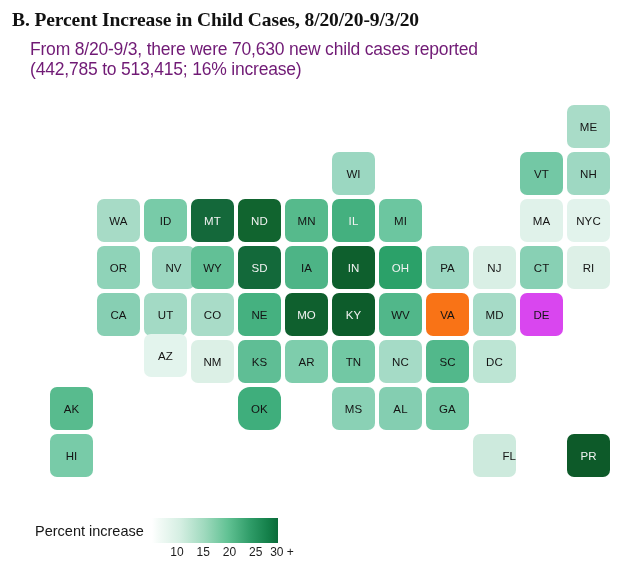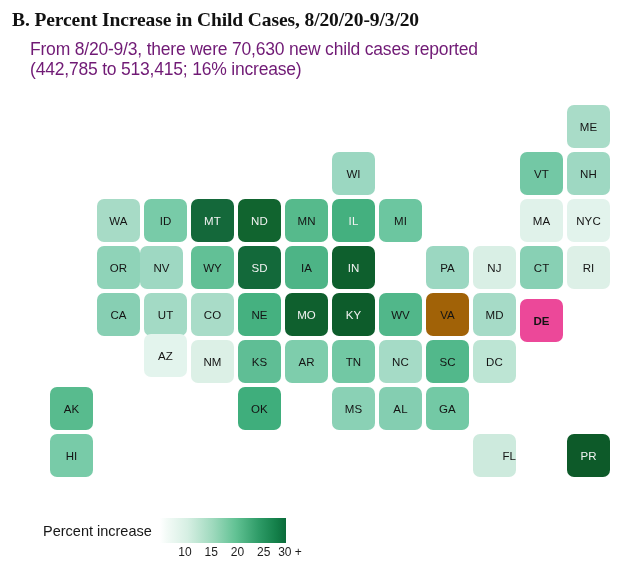--- a/index.html
+++ b/index.html
@@ -71,21 +71,21 @@
     color: #141414;
     letter-spacing: 0.1px;
   }
   .state-tile.dark-label {
     color: #f2f2f2;
   }
 
   
   #legend {
     position: absolute;
-    left: 16px;
+    left: 8px;
     top: 505px;
     width: 582px;
     height: 60px;
   }
   #legend-label {
     position: absolute;
     left: 27px;
     top: 18px;
     font-size: 14.5px;
     color: #171717;
@@ -161,35 +161,38 @@
       </div>
       <div class="state-tile" style="left: 520px; top: 107px; background: rgb(224, 242, 234);">
         <span>MA</span>
       </div>
       <div class="state-tile" style="left: 567px; top: 107px; background: rgb(226, 243, 236);">
         <span>NYC</span>
       </div>
       <div class="state-tile" style="left: 97px; top: 154px; background: rgb(143, 211, 184);">
         <span>OR</span>
       </div>
-      <div class="state-tile" style="left: 140px; top: 154px; background: rgb(158, 216, 194); text-align: right;">
+      <div class="state-tile" style="left: 152px; top: 154px; background: rgb(158, 216, 194); text-align: right;">
         <span>NV</span>
       </div>
       <div class="state-tile" style="left: 191px; top: 154px; background: rgb(98, 192, 150);">
         <span>WY</span>
       </div>
       <div class="state-tile dark-label" style="left: 238px; top: 154px; background: rgb(19, 105, 58);">
         <span>SD</span>
       </div>
       <div class="state-tile" style="left: 285px; top: 154px; background: rgb(77, 180, 134);">
         <span>IA</span>
       </div>
       <div class="state-tile dark-label" style="left: 332px; top: 154px; background: rgb(14, 95, 45);">
         <span>IN</span>
       </div>
+      <div class="state-tile dark-label" style="left: 379px; top: 154px; background: rgb(43, 161, 105);">
+        <span>OH</span>
+      </div>
       <div class="state-tile" style="left: 426px; top: 154px; background: rgb(155, 215, 193);">
         <span>PA</span>
       </div>
       <div class="state-tile" style="left: 473px; top: 154px; background: rgb(217, 239, 229);">
         <span>NJ</span>
       </div>
       <div class="state-tile" style="left: 520px; top: 154px; background: rgb(136, 208, 180);">
         <span>CT</span>
       </div>
       <div class="state-tile" style="left: 567px; top: 154px; background: rgb(221, 240, 231);">
@@ -209,27 +212,27 @@
       </div>
       <div class="state-tile dark-label" style="left: 285px; top: 201px; background: rgb(15, 96, 46);">
         <span>MO</span>
       </div>
       <div class="state-tile dark-label" style="left: 332px; top: 201px; background: rgb(13, 92, 43);">
         <span>KY</span>
       </div>
       <div class="state-tile" style="left: 379px; top: 201px; background: rgb(81, 183, 138);">
         <span>WV</span>
       </div>
-      <div class="state-tile" style="left: 426px; top: 201px; background: #a16207; text-align: right;">
+      <div class="state-tile" style="left: 426px; top: 201px; background: #f97316; text-align: right;">
         <span>VA</span>
       </div>
       <div class="state-tile" style="left: 473px; top: 201px; background: rgb(166, 219, 199);">
         <span>MD</span>
       </div>
-      <div class="state-tile" style="left: 520px; top: 207px; background: #ec4899; font-weight: bold;">
+      <div class="state-tile" style="left: 520px; top: 201px; background: #d946ef;">
         <span>DE</span>
       </div>
       <div class="state-tile" style="left: 144px; top: 242px; background: rgb(227, 244, 237);">
         <span>AZ</span>
       </div>
       <div class="state-tile" style="left: 191px; top: 248px; background: rgb(220, 240, 230);">
         <span>NM</span>
       </div>
       <div class="state-tile" style="left: 238px; top: 248px; background: rgb(95, 190, 149);">
         <span>KS</span>
@@ -245,21 +248,21 @@
       </div>
       <div class="state-tile" style="left: 426px; top: 248px; background: rgb(82, 184, 139);">
         <span>SC</span>
       </div>
       <div class="state-tile" style="left: 473px; top: 248px; background: rgb(189, 229, 212);">
         <span>DC</span>
       </div>
       <div class="state-tile" style="left: 50px; top: 295px; background: rgb(88, 187, 142);">
         <span>AK</span>
       </div>
-      <div class="state-tile" style="left: 238px; top: 295px; background: rgb(63, 174, 124);">
+      <div class="state-tile" style="left: 238px; top: 295px; background: rgb(63, 174, 124); border-radius: 12px;">
         <span>OK</span>
       </div>
       <div class="state-tile" style="left: 332px; top: 295px; background: rgb(138, 209, 181);">
         <span>MS</span>
       </div>
       <div class="state-tile" style="left: 379px; top: 295px; background: rgb(132, 206, 177);">
         <span>AL</span>
       </div>
       <div class="state-tile" style="left: 426px; top: 295px; background: rgb(115, 201, 165);">
         <span>GA</span>

